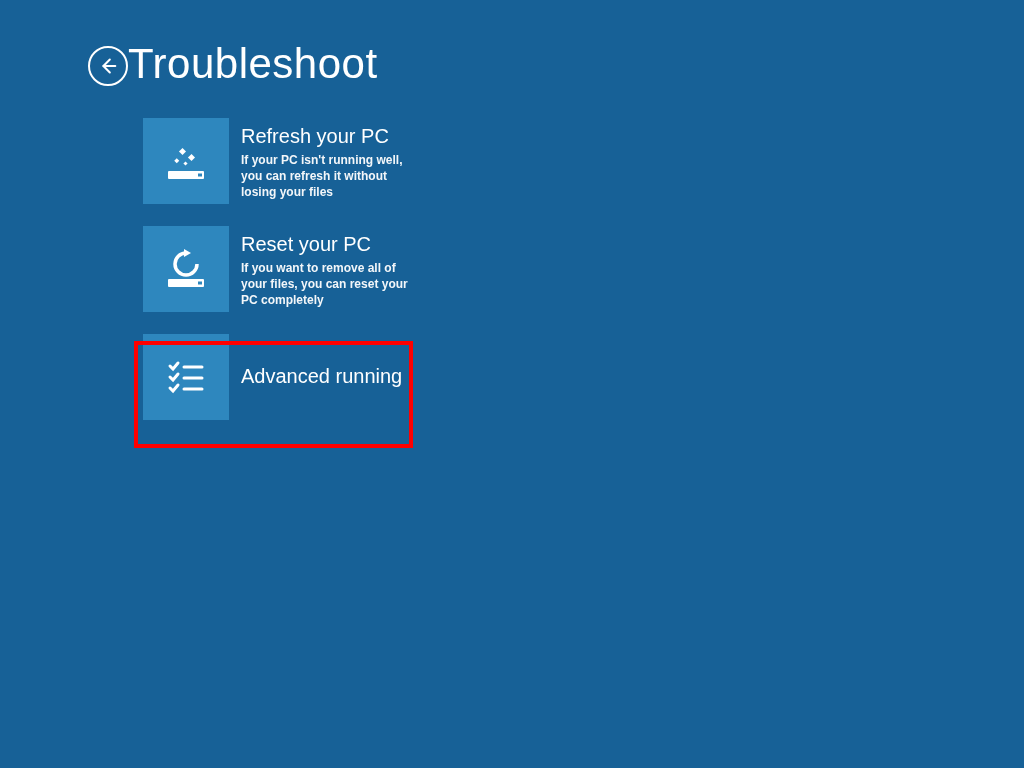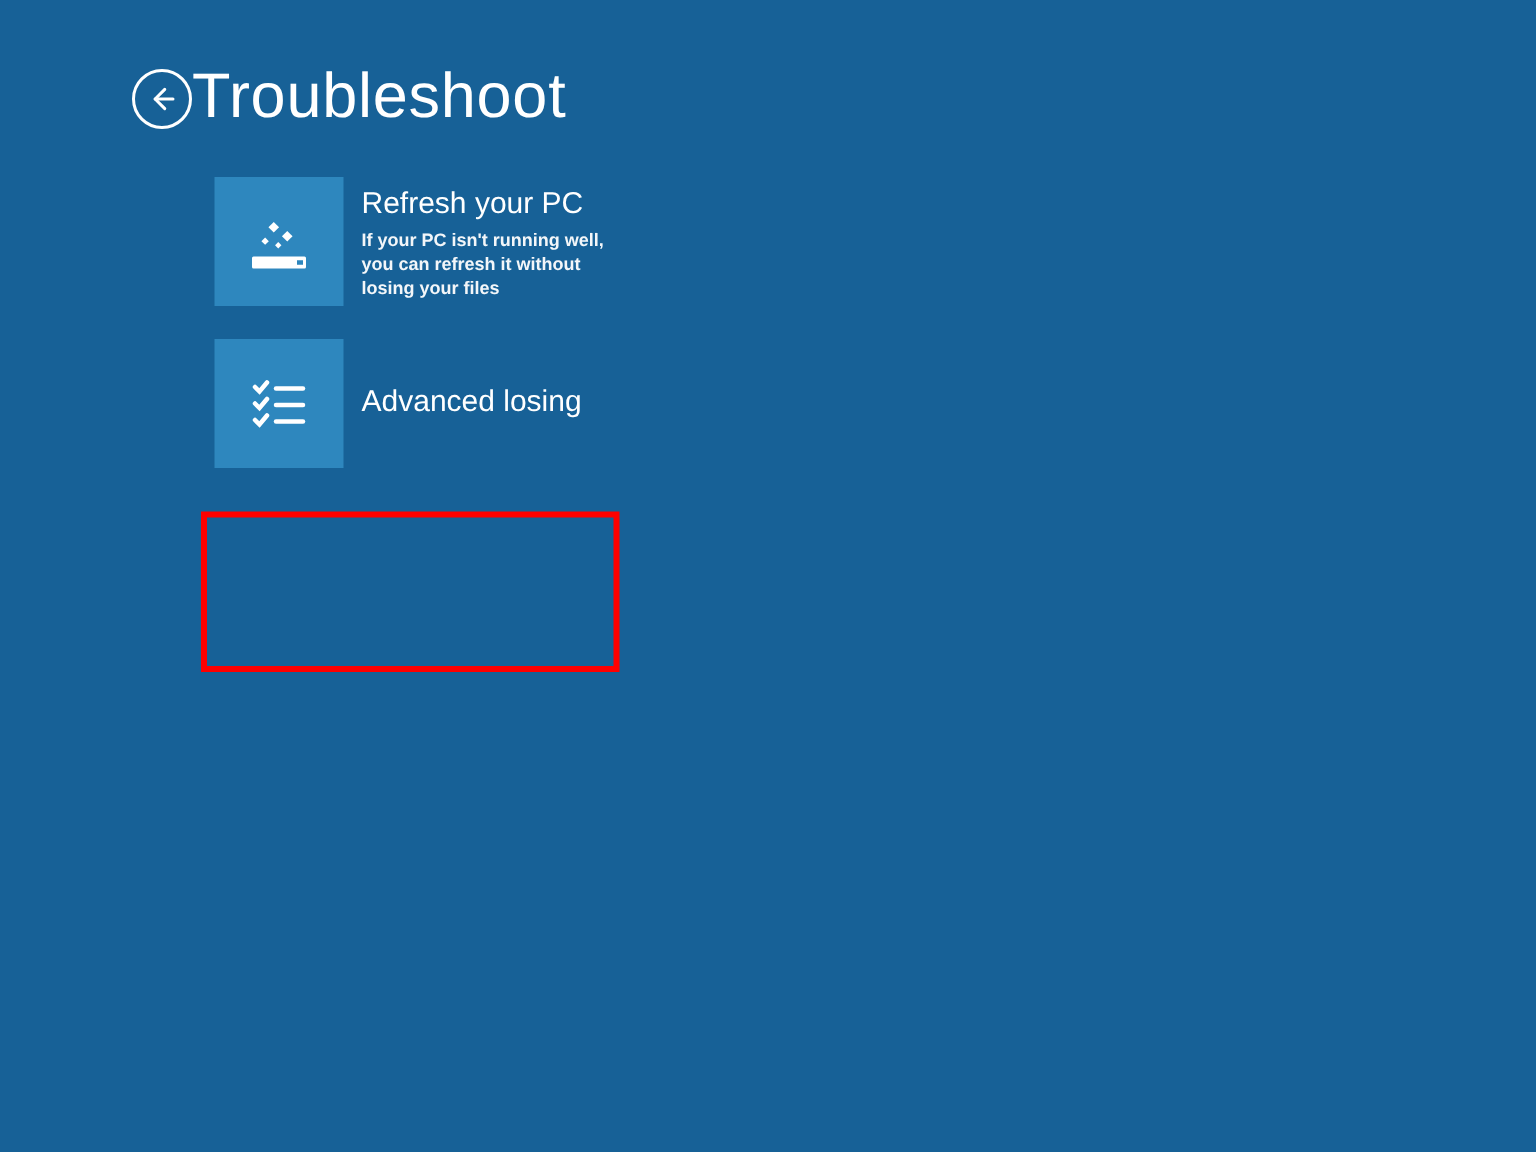--- a/index.html
+++ b/index.html
@@ -120,36 +120,50 @@
             <rect x="24" y="27" width="3" height="3" transform="rotate(45 25.5 28.5)"></rect>
           </g>
         </svg>
       </div>
       <div class="tile-text">
         <div class="tile-title">Refresh your PC</div>
         <div class="tile-desc">If your PC isn't running well, you can refresh it without losing your files</div>
       </div>
     </div>
 
+    <div class="tile">
+      <div class="tile-icon">
+        <svg viewBox="0 0 52 52">
+          <rect x="8" y="36" width="36" height="8" rx="1" fill="#ffffff"></rect>
+          <rect x="38" y="38.5" width="4" height="3" fill="#2e87be"></rect>
+          <path d="M26 10 A11 11 0 1 0 37 21" stroke="#ffffff" stroke-width="3.5" fill="none"></path>
+          <polygon points="24,6 24,14 31,10" fill="#ffffff"></polygon>
+        </svg>
+      </div>
+      <div class="tile-text">
+        <div class="tile-title">Reset your PC</div>
+        <div class="tile-desc">If you want to remove all of your files, you can reset your PC completely</div>
+      </div>
+    </div>
 
     <div class="tile">
       <div class="tile-icon">
         <svg viewBox="0 0 52 52">
           <g stroke="#ffffff" stroke-width="3" stroke-linecap="round" fill="none">
             <polyline points="10,15 13,18 18,12"></polyline>
             <line x1="24" y1="16" x2="42" y2="16"></line>
             <polyline points="10,26 13,29 18,23"></polyline>
             <line x1="24" y1="27" x2="42" y2="27"></line>
             <polyline points="10,37 13,40 18,34"></polyline>
             <line x1="24" y1="38" x2="42" y2="38"></line>
           </g>
         </svg>
       </div>
       <div class="tile-text">
-        <div class="tile-title">Advanced losing</div>
+        <div class="tile-title">Advanced running</div>
         <div class="tile-desc"></div>
       </div>
     </div>
 
   </div>
 
   <div class="highlight-box"></div>
 
 </div>
 

